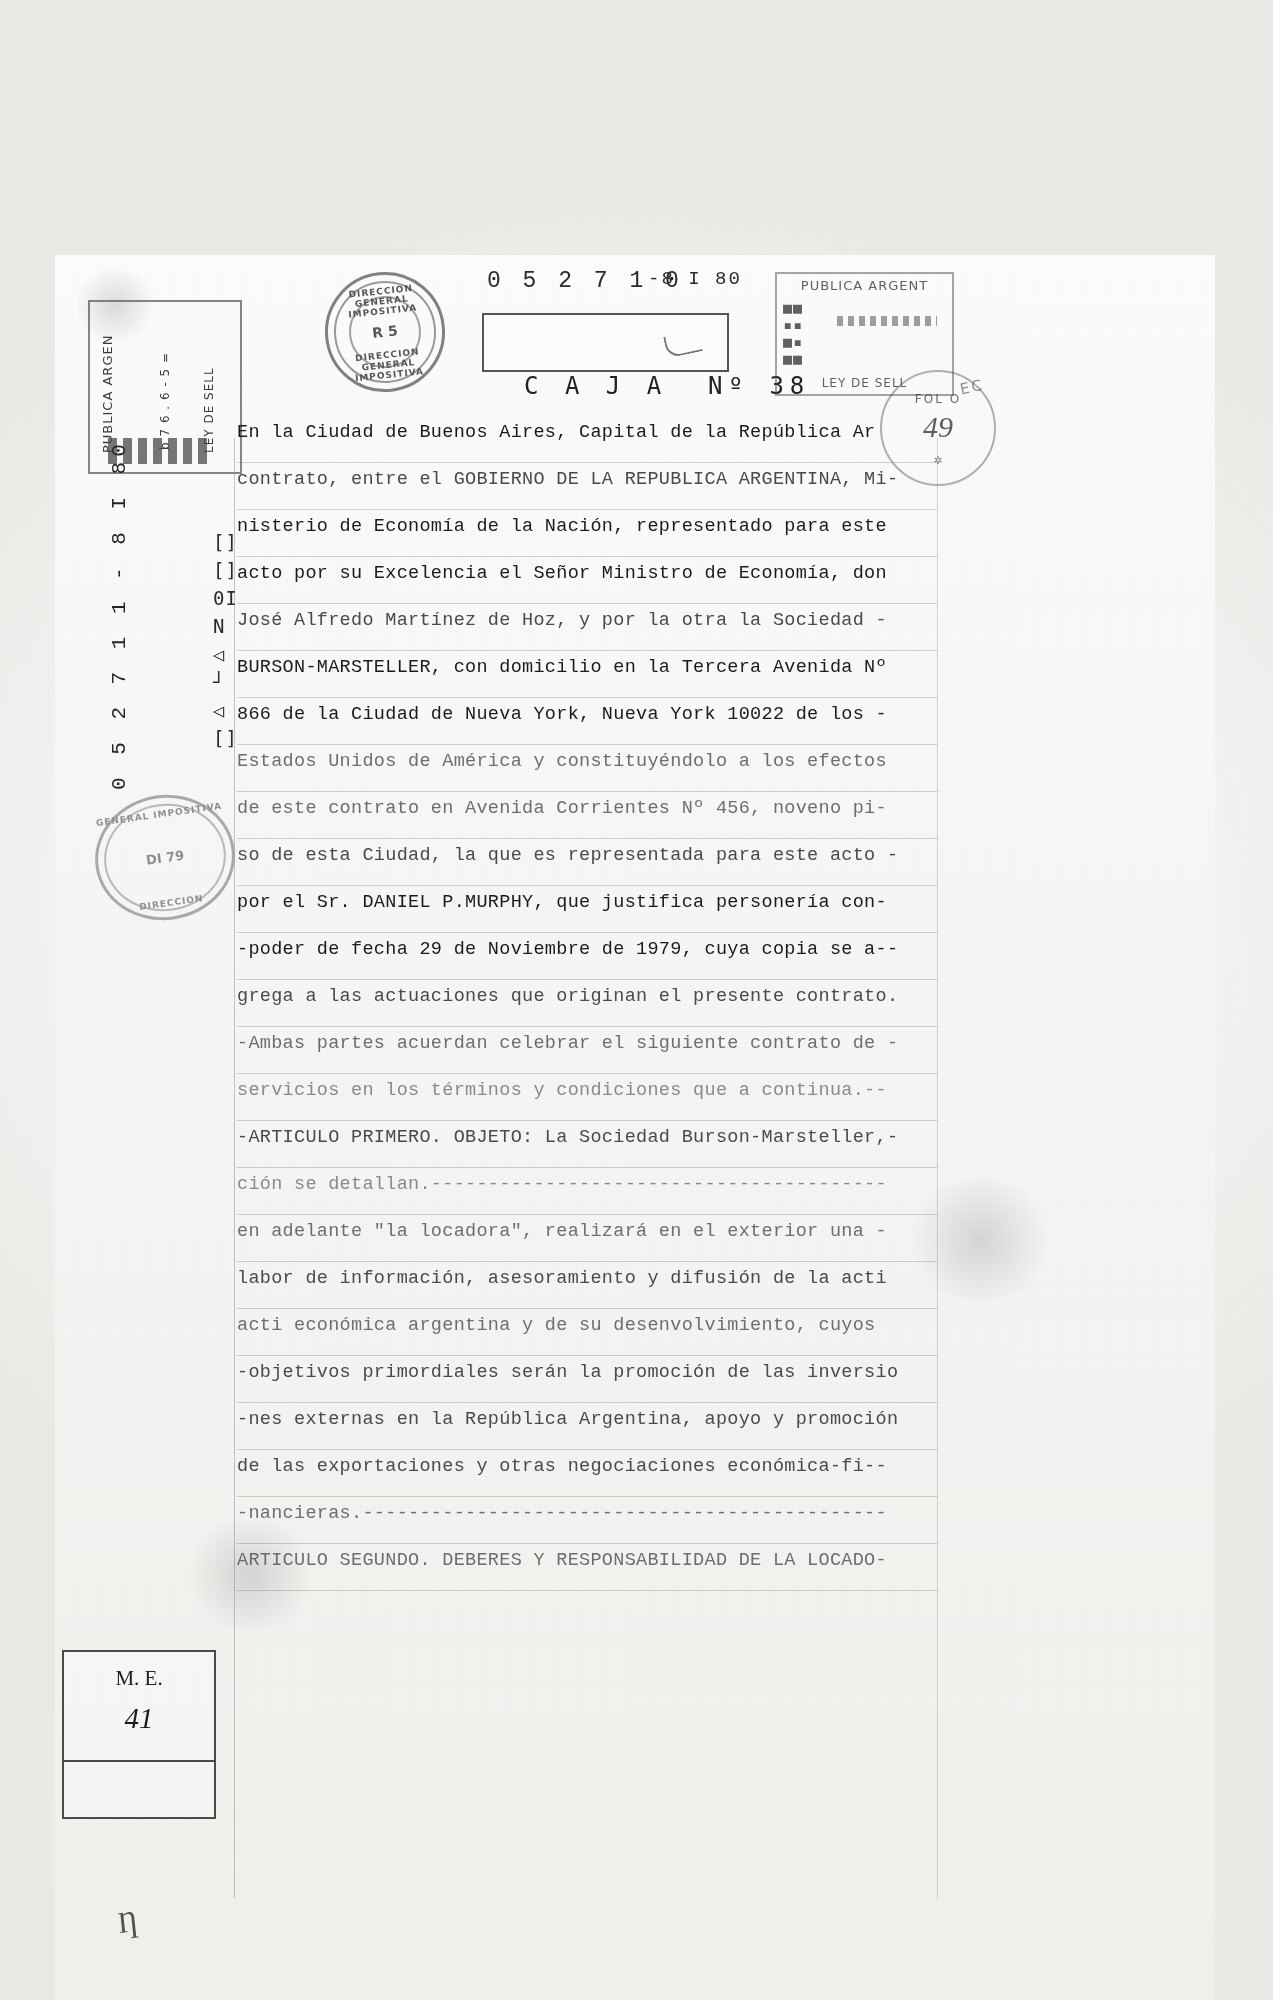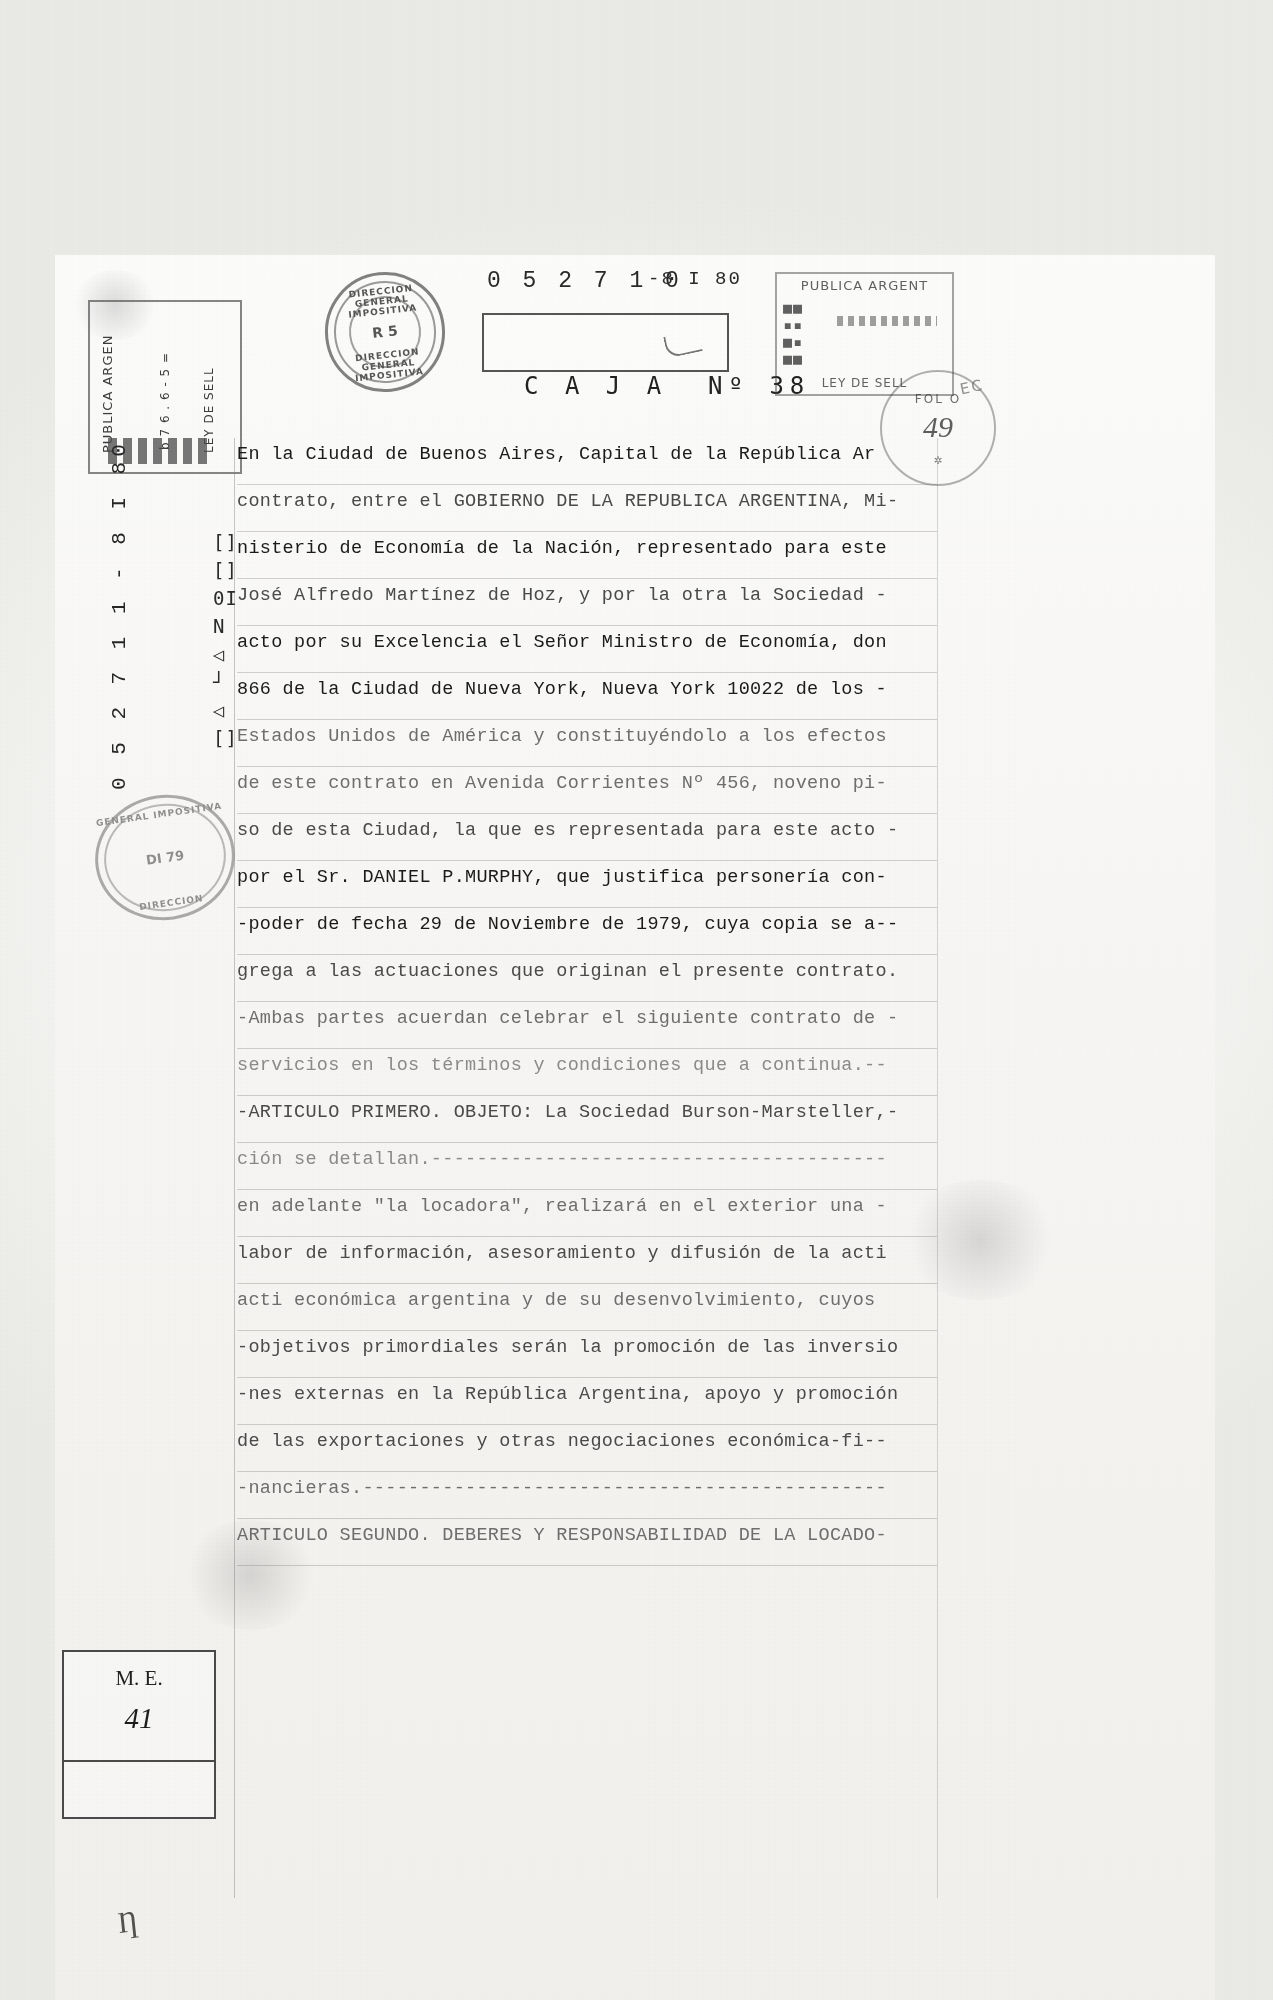--- a/index.html
+++ b/index.html
@@ -314,21 +314,21 @@
     font-size: 30px;
     color: #2b2b2b;
     transform: rotate(-6deg);
     opacity: .8;
   }
 
   
   #body-text {
     position: absolute;
     left: 237px;
-    top: 438px;
+    top: 416px;
     width: 700px;
   }
   .line {
     position: relative;
     height: 47px;
     font-size: 18.5px;
     letter-spacing: 0.3px;
     color: #1b1b1b;
     white-space: pre;
     font-family: "Liberation Mono", monospace;
@@ -426,22 +426,23 @@
     <div class="me-div"></div>
   </div>
   <div id="signature">Ƞ</div>
 
   <div id="body-guide"></div>
   <div id="body-guide-r"></div>
   <div id="body-text">
       <div class="line">En la Ciudad de Buenos Aires, Capital de la República Ar</div>
       <div class="line fade1">contrato, entre el GOBIERNO DE LA REPUBLICA ARGENTINA, Mi-</div>
       <div class="line">nisterio de Economía de la Nación, representado para este</div>
+      <div class="line">acto por su Excelencia el Señor Ministro de Economía, don</div>
       <div class="line fade1">José Alfredo Martínez de Hoz, y por la otra la Sociedad -</div>
-      <div class="line">acto por su Excelencia el Señor Ministro de Economía, don</div>
+      <div class="line">BURSON-MARSTELLER, con domicilio en la Tercera Avenida Nº</div>
       <div class="line">866 de la Ciudad de Nueva York, Nueva York 10022 de los -</div>
       <div class="line fade2">Estados Unidos de América y constituyéndolo a los efectos</div>
       <div class="line fade2">de este contrato en Avenida Corrientes Nº 456, noveno pi-</div>
       <div class="line fade1">so de esta Ciudad, la que es representada para este acto -</div>
       <div class="line">por el Sr. DANIEL P.MURPHY, que justifica personería con-</div>
       <div class="line">-poder de fecha 29 de Noviembre de 1979, cuya copia se a--</div>
       <div class="line fade1">grega a las actuaciones que originan el presente contrato.</div>
       <div class="line fade2">-Ambas partes acuerdan celebrar el siguiente contrato de -</div>
       <div class="line fade3">servicios en los términos y condiciones que a continua.--</div>
       <div class="line fade1">-ARTICULO PRIMERO. OBJETO: La Sociedad Burson-Marsteller,-</div>

